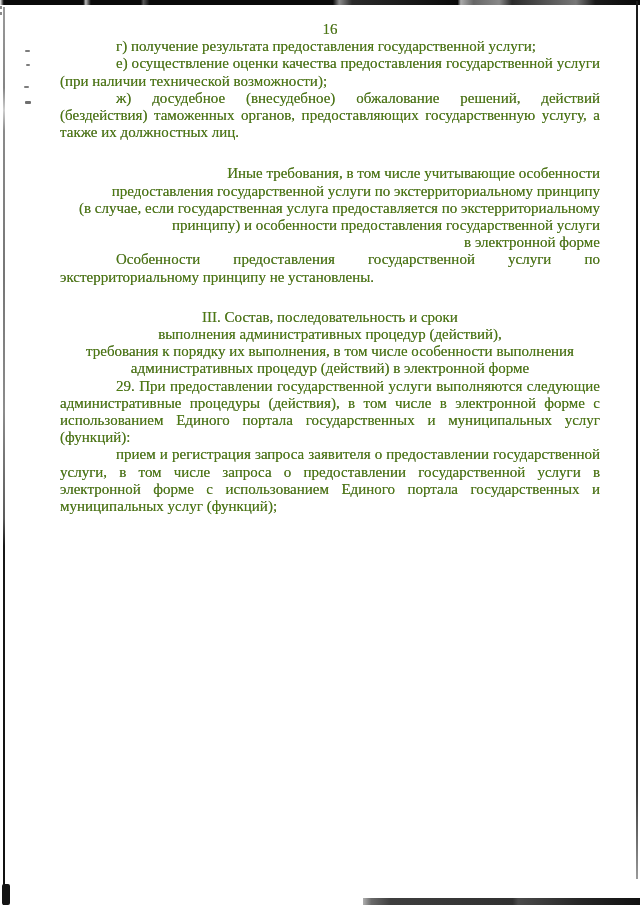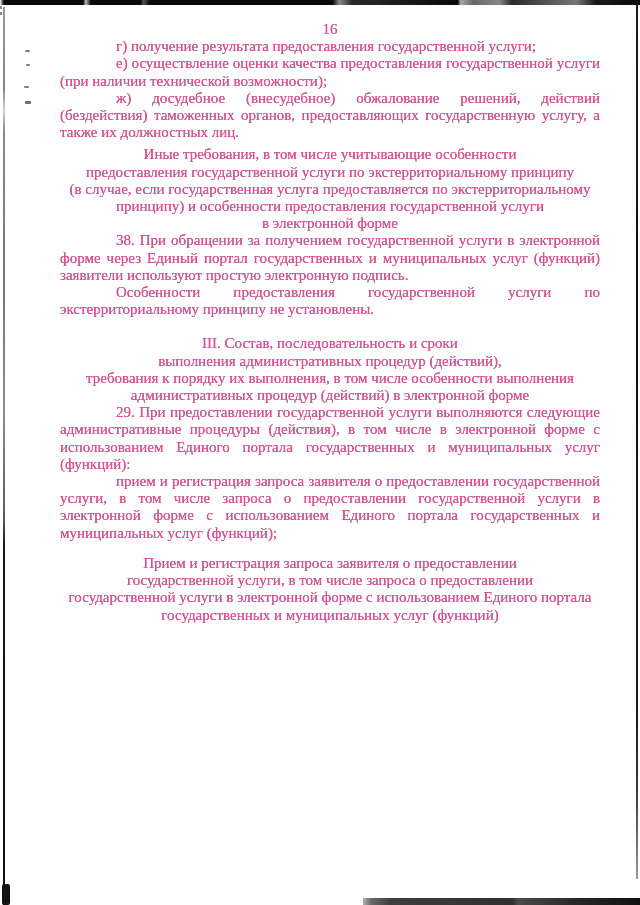--- a/index.html
+++ b/index.html
@@ -2,21 +2,21 @@
 <html><head>
 <meta charset="utf-8">
 <style>
   html,body{margin:0;padding:0;background:#e8e8e8;}
   .page{
     position:relative;
     width:640px;height:905px;
     background:#ffffff;
     overflow:hidden;
     font-family:"Liberation Serif","DejaVu Serif",serif;
-    color:#ec4899;
+    color:#4d7c0f;
   }
   
   .b-top{
     position:absolute;left:0;top:0;width:640px;height:5px;
     background:linear-gradient(to right,
       #f5f5f5 0%, #0a0a0a 0.6%, #0a0a0a 13%, #bbb 13.4%, #0a0a0a 14.2%,
       #0a0a0a 22%, #555 22.4%, #0a0a0a 23.4%, #0a0a0a 52%,
       #8a8a8a 53%, #2a2a2a 55%, #0a0a0a 71.5%,
       #aaa 72%, #666 74%, #888 78%, #2b2b2b 80%, #777 90%, #1a1a1a 93%, #0a0a0a 100%);
   }
@@ -58,23 +58,23 @@
     margin:0;
     text-indent:56px;
     text-align:justify;
     text-align-last:left;
   }
   .heading{
     text-align:center;
     white-space:pre-line;
   }
   .mt-first{margin-top:10px;}
-  .mt-h1{margin-top:5px;}
+  .mt-h1{margin-top:24px;text-align:right;}
   .mt-38{margin-top:15px;}
-  .mt-h3{margin-top:17px;}
+  .mt-h3{margin-top:23px;}
   .mt-39{margin-top:14px;}
   .mt-hb{margin-top:13px;}
 </style>
 </head>
 <body>
 
 <div class="page">
 
   <div class="b-top"></div>
   <div class="b-left"></div>
@@ -97,34 +97,29 @@
     <p class="para">е) осуществление оценки качества предоставления государственной услуги (при наличии технической возможности);</p>
 
     <p class="para">ж) досудебное (внесудебное) обжалование решений, действий (бездействия) таможенных органов, предоставляющих государственную услугу, а также их должностных лиц.</p>
 
     <div class="heading mt-h1">Иные требования, в том числе учитывающие особенности
 предоставления государственной услуги по экстерриториальному принципу
 (в случае, если государственная услуга предоставляется по экстерриториальному
 принципу) и особенности предоставления государственной услуги
 в электронной форме</div>
 
-    <p class="para mt-38">38. При обращении за получением государственной услуги в электронной форме через Единый портал государственных и муниципальных услуг (функций) заявители используют простую электронную подпись.</p>
 
     <p class="para">Особенности предоставления государственной услуги по экстерриториальному принципу не установлены.</p>
 
     <div class="heading mt-h3">III. Состав, последовательность и сроки
 выполнения административных процедур (действий),
 требования к порядку их выполнения, в том числе особенности выполнения
 административных процедур (действий) в электронной форме</div>
 
     <p class="para mt-39">29. При предоставлении государственной услуги выполняются следующие административные процедуры (действия), в том числе в электронной форме с использованием Единого портала государственных и муниципальных услуг (функций):</p>
 
     <p class="para">прием и регистрация запроса заявителя о предоставлении государственной услуги, в том числе запроса о предоставлении государственной услуги в электронной форме с использованием Единого портала государственных и муниципальных услуг (функций);</p>
 
 
 
-    <div class="heading mt-hb">Прием и регистрация запроса заявителя о предоставлении
-государственной услуги, в том числе запроса о предоставлении
-государственной услуги в электронной форме с использованием Единого портала
-государственных и муниципальных услуг (функций)</div>
 
   </div>
 </div>
 
 </body></html>

